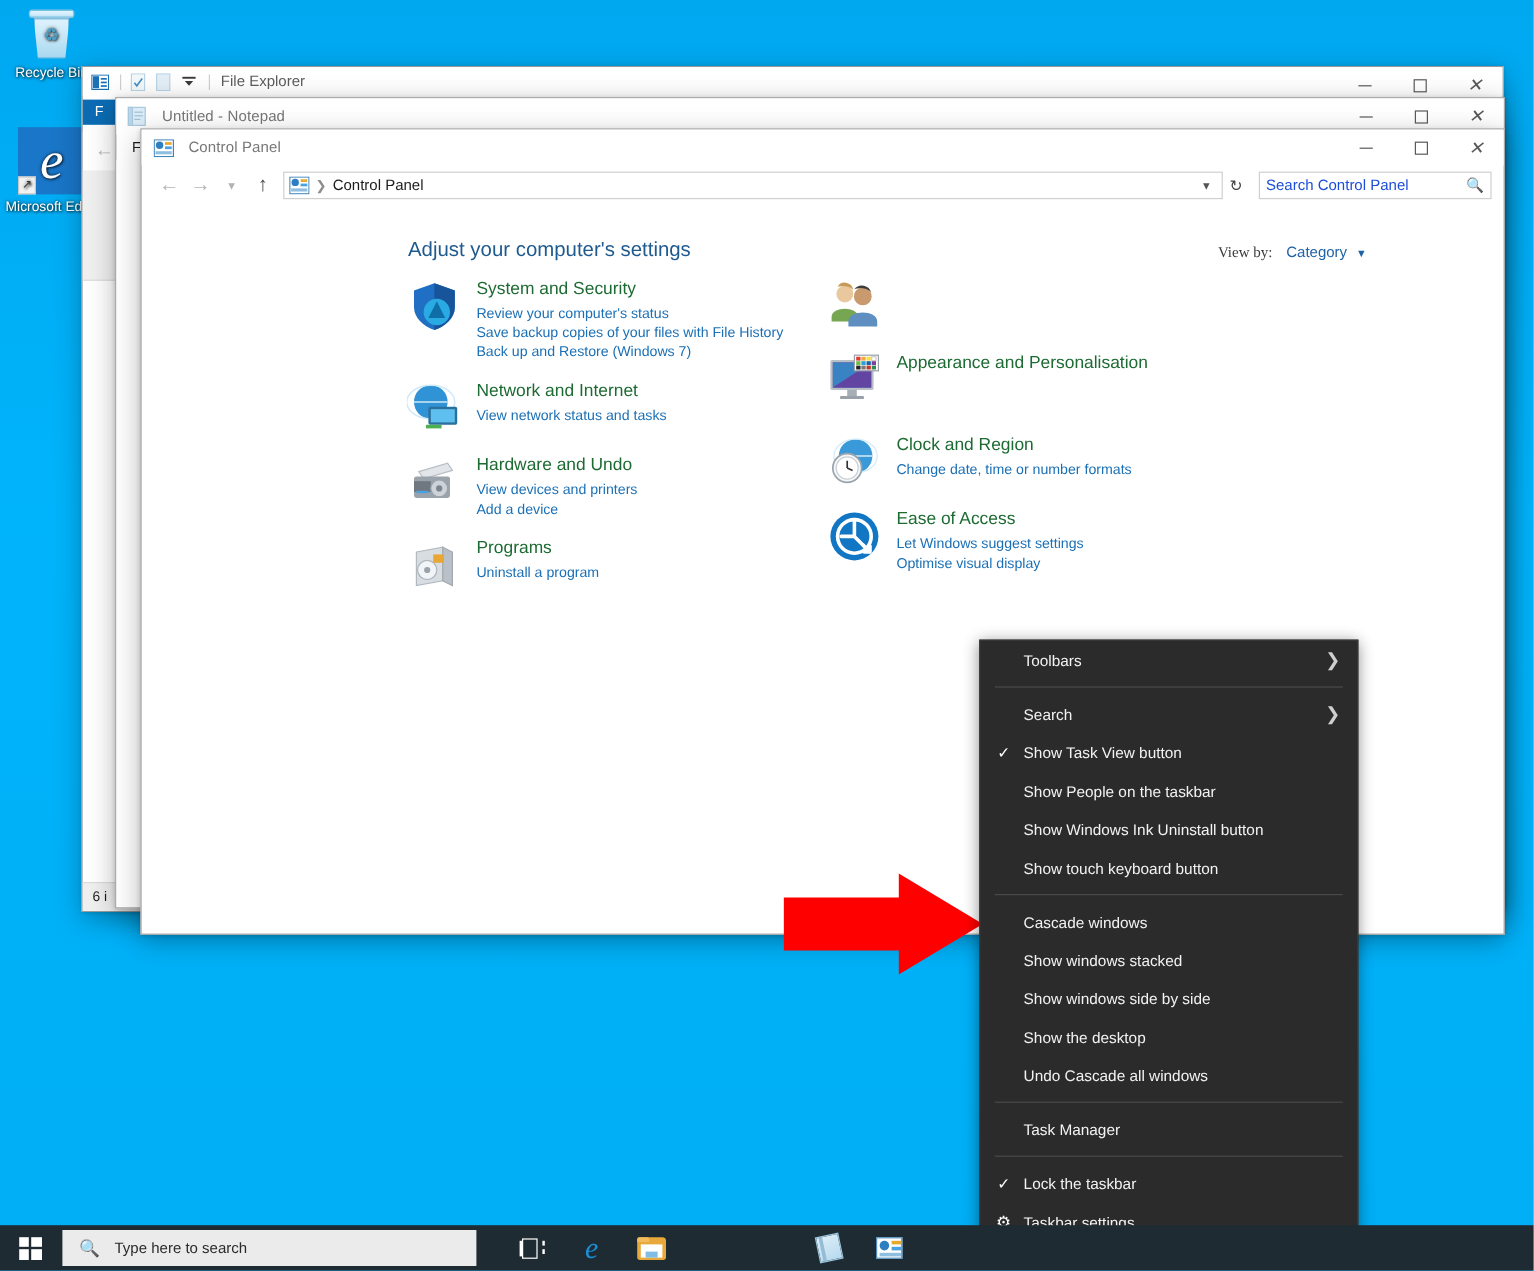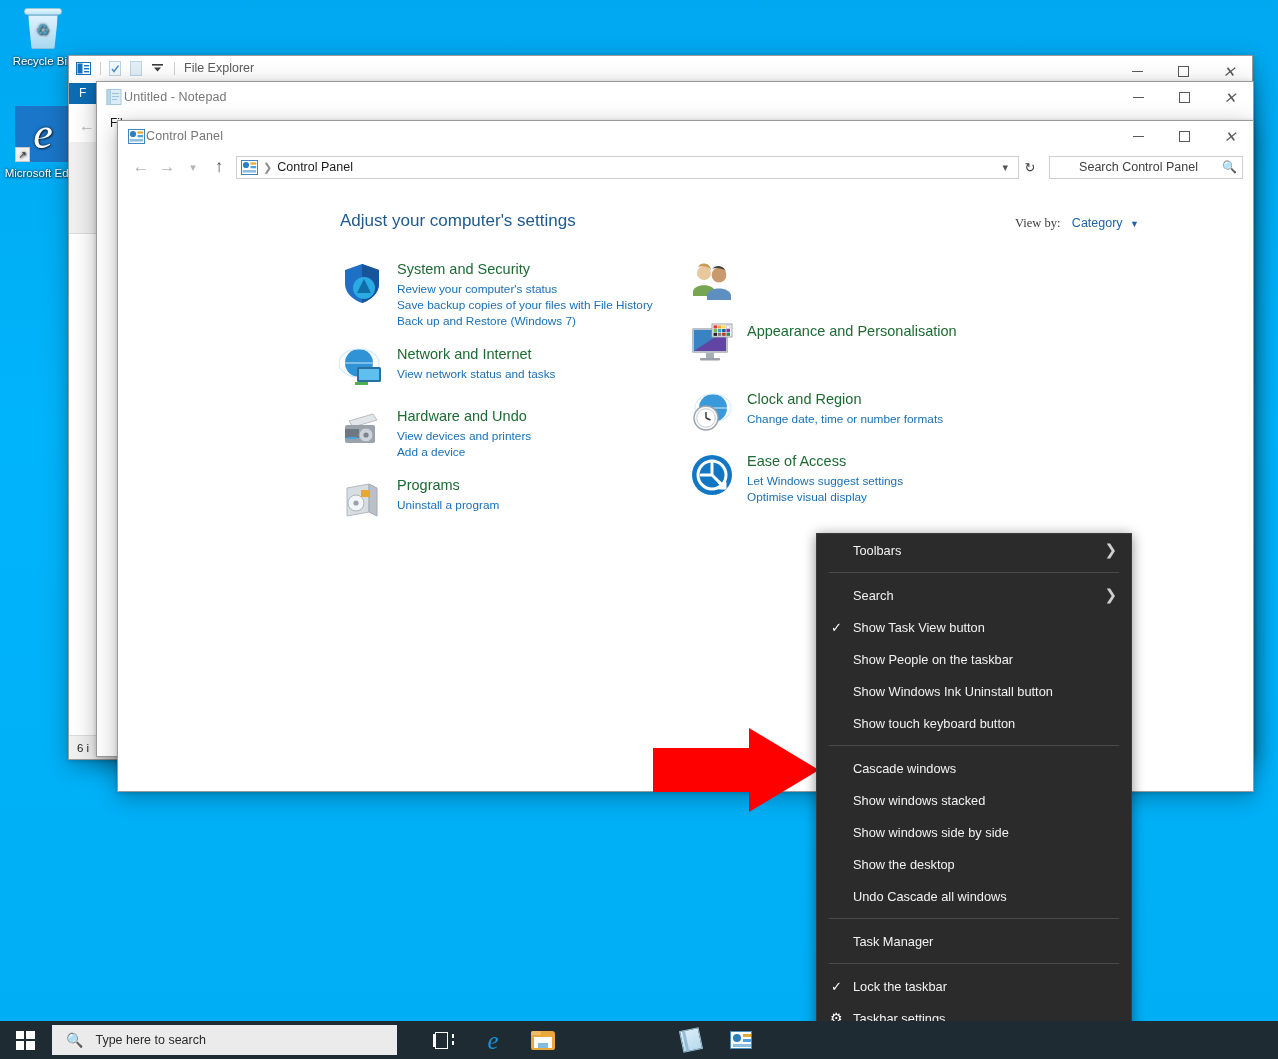--- a/index.html
+++ b/index.html
@@ -41,21 +41,21 @@
                  background:#f2f2f2; border:1px solid #c8c8c8; color:#333; font-size:10px;
                  line-height:13px; text-align:center;}
 
   
   .window {
     position: absolute; background: #fff;
     border: 1px solid #9b9b9b;
     box-shadow: 0 6px 22px rgba(0,0,0,.28), 0 1px 4px rgba(0,0,0,.18);
   }
   .titlebar { height: 30px; display:flex; align-items:center; background:#fff; position:relative;}
-  .titlebar .tb-title { font-size:12.5px; color:#777; margin-left:1px; letter-spacing:.1px;}
+  .titlebar .tb-title { font-size:12.5px; color:#777; margin-left:12px; letter-spacing:.1px;}
   .wincontrols { position:absolute; right:0; top:0; height:30px; display:flex; }
   .wc { width:46px; height:30px; display:flex; align-items:center; justify-content:center;
         color:#6a6a6a; font-size:13px; }
   .wc .min { display:block; width:11px; height:1px; background:#5a5a5a;}
   .wc .max { display:block; width:11px; height:11px; border:1px solid #5a5a5a;}
   .wc .clo { display:block; font-size:15px; line-height:15px; color:#5a5a5a; font-weight:300;}
 
   
   #file-explorer { left: 68px; top: 55px; width: 1185px; height: 705px; }
   #fe-toolbar { height:24px; background:#fff; display:flex; align-items:center; padding-left:5px;
@@ -72,49 +72,49 @@
                padding-left:8px; font-size:11.5px; color:#1c1c1c;}
 
   
   #notepad { left: 96px; top: 81px; width: 1158px; height: 676px; }
   #np-menubar { height:21px; display:flex; align-items:center; padding-left:6px;
                 font-size:12px; color:#1a1a1a;}
   #np-menubar span { padding:1px 7px; }
   #np-text { position:absolute; left:0; top:51px; right:0; bottom:0; background:#fff;}
 
   
-  #control-panel { left: 117px; top: 120px; width: 1137px; height: 672px; }
+  #control-panel { left: 117px; top: 107px; width: 1137px; height: 672px; }
   #cp-titlebar { height:30px; display:flex; align-items:center; }
   #cp-navbar { height:32px; display:flex; align-items:center; padding:0 10px; }
   .nav-arrow { width:26px; height:26px; display:flex; align-items:center; justify-content:center;
                color:#b2b2b2; font-size:17px; }
   .nav-arrow.up { color:#4a4a4a; }
   .nav-arrow.recent { font-size:11px; }
   #cp-address { flex:1; height:23px; border:1px solid #cfcfcf; background:#fff; display:flex;
                 align-items:center; margin-left:4px; padding:0 4px; }
   .addr-ico { width:17px; height:15px; margin-right:4px; }
   .addr-chev { color:#8d8d8d; font-size:11px; margin:0 5px 0 1px; }
   .addr-text { font-size:12.5px; color:#1c1c1c; }
   .addr-drop { margin-left:auto; color:#555; font-size:11px; padding:0 6px;}
   #cp-refresh { width:22px; height:23px; display:flex; align-items:center; justify-content:center;
                 color:#444; font-size:13px;}
   #cp-search { width:194px; height:23px; border:1px solid #cfcfcf; background:#fff;
                display:flex; align-items:center; padding:0 5px; margin-left:8px; }
-  #cp-search .ph { font-size:12.5px; color:#404040; flex:1;text-align:center;}
+  #cp-search .ph { font-size:12.5px; color:#1d4ed8; flex:1;}
   #cp-search .mag { color:#444; font-size:12px; }
 
   #cp-content { position:absolute; left:1px; top:63px; right:1px; bottom:1px; background:#fff;
                 overflow:hidden;}
   #cp-heading { font-size:17px; color:#1f5a8f; margin:27px 0 0 221px; font-weight:400; }
   #cp-viewby { position:absolute; right:113px; top:32px; font-size:12.5px; color:#4a4a4a; }
   #cp-viewby .lbl { color:#3b3b3b;font-family:Liberation Serif, serif; }
   #cp-viewby .val { color:#1e62a8; margin-left:8px; }
   #cp-viewby .caret { color:#1e62a8; font-size:9px; margin-left:4px;}
 
-  .cp-cols { display:flex; margin-top:29px; padding-left:220px; }
+  .cp-cols { display:flex; margin-top:14px; padding-left:220px; }
   .cp-col { width:350px; }
   .cp-cat { display:flex; margin-bottom:16px; }
   .cp-cat-ico { width:46px; height:46px; flex:0 0 46px; margin-right:12px; position:relative;}
   .cp-cat-title { font-size:14.5px; color:#1d6b33; line-height:19px; margin-bottom:2px;}
   .cp-link { font-size:11.8px; color:#1a6fb5; line-height:16px; display:block; }
   .cp-link .shield-mini { display:inline-block; width:12px; height:13px; vertical-align:-2px; margin-right:4px;}
 
   
   #context-menu {
     position:absolute; left:816px; top:533px; width:316px; height:497px;

